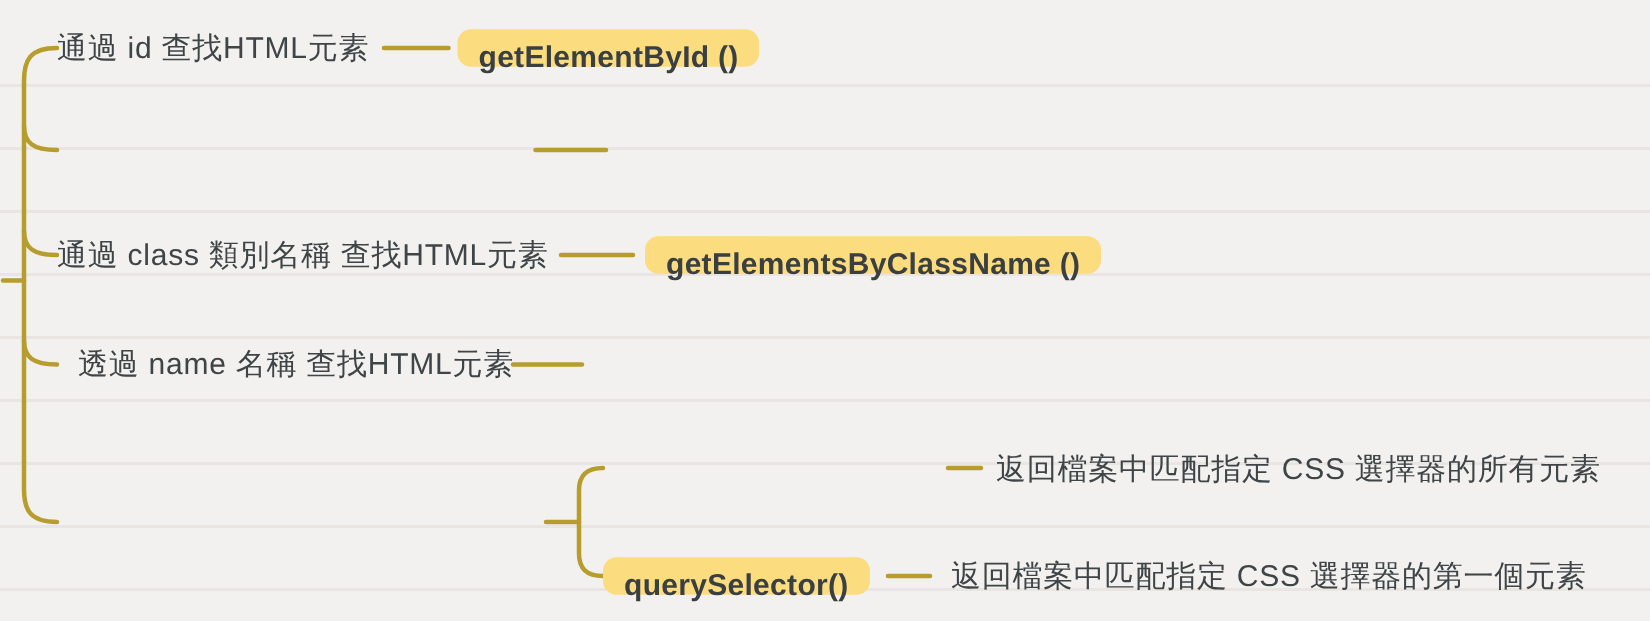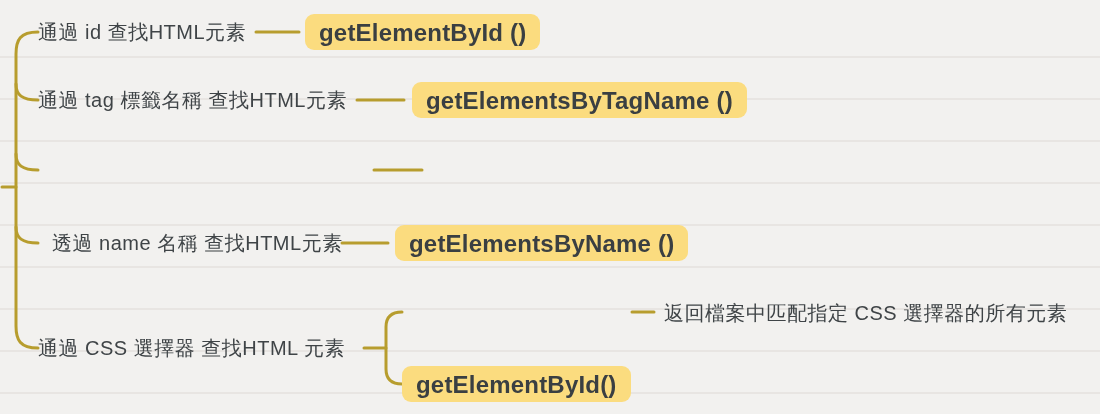--- a/index.html
+++ b/index.html
@@ -33,26 +33,26 @@
     fill: none;
     stroke-linecap: round;
   }
   .node { position: absolute; transform: translateY(-50%); white-space: nowrap; }
   .topic-label {
     font-size: 20px;
     color: var(--label-text);
     letter-spacing: 0.5px;
   }
   .method-node {
-    height: 36px;
+    height: 25px;
     line-height: 38px;
     padding: 0 14px;
     background: var(--node-bg);
     border-radius: 9px;
-    font-size: 24px;
+    font-size: 20px;
     font-weight: 700;
     color: var(--node-text);
     letter-spacing: 0.2px;
   }
   .desc-label {
     font-size: 20px;
     color: var(--label-text);
     letter-spacing: 0.5px;
   }
 </style>
@@ -71,24 +71,23 @@
     <path d="M 357,100 H 404"></path>
     <path d="M 374,170 H 422"></path>
     <path d="M 342,243 H 388"></path>
     <path d="M 364,348 H 386"></path>
     <path d="M 402,312 C 391,312 386,317 386,327 L 386,369 C 386,379 391,384 402,384"></path>
     <path d="M 632,312 H 654"></path>
     <path d="M 592,384 H 620"></path>
   </svg>
 
   <div class="node topic-label" style="left:38px; top:32px">通過 id 查找HTML元素</div>
-  <div class="node topic-label" style="left:38px; top:100px">通過 tag 標籤名稱 查找HTML元素</div>
+  <div class="node topic-label" style="left:38px; top:170px">通過 class 類別名稱 查找HTML元素</div>
   <div class="node topic-label" style="left:52px; top:243px">透過 name 名稱 查找HTML元素</div>
-  <div class="node topic-label" style="left:38px; top:348px">通過 CSS 選擇器 查找HTML 元素</div>
 
   <div class="node method-node" style="left:305px; top:32px">getElementById ()</div>
-  <div class="node method-node" style="left:412px; top:100px">getElementsByTagName ()</div>
-  <div class="node method-node" style="left:395px; top:243px">getElementsByName ()</div>
-  <div class="node method-node" style="left:402px; top:384px">getElementById()</div>
+  <div class="node method-node" style="left:430px; top:170px">getElementsByClassName ()</div>
+  <div class="node method-node" style="left:402px; top:384px">querySelector()</div>
 
   <div class="node desc-label" style="left:664px; top:313px">返回檔案中匹配指定 CSS 選擇器的所有元素</div>
+  <div class="node desc-label" style="left:634px; top:384px">返回檔案中匹配指定 CSS 選擇器的第一個元素</div>
 
 </div>
 
 </body></html>

